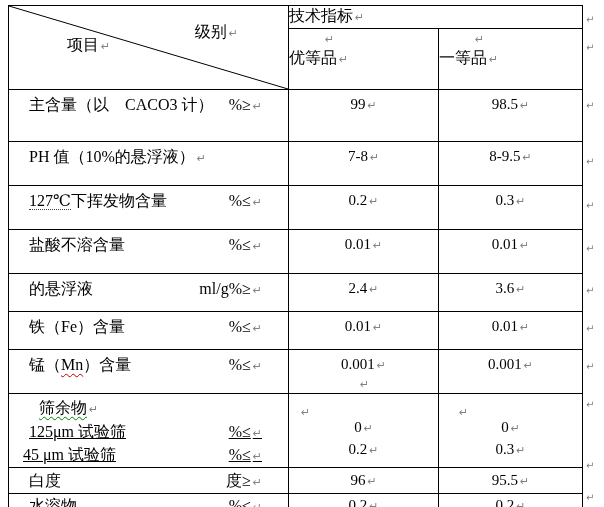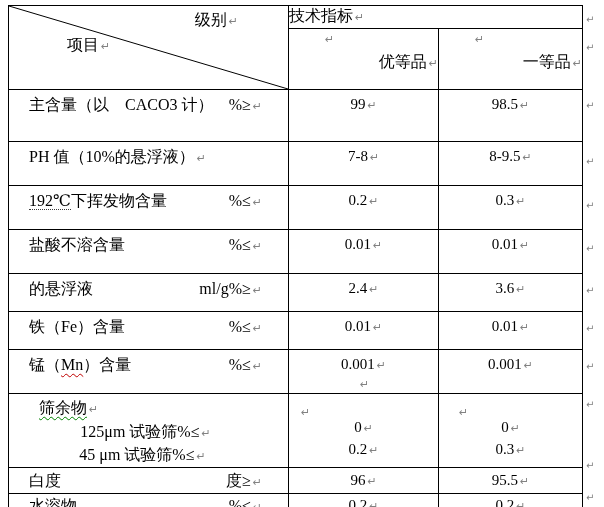--- a/index.html
+++ b/index.html
@@ -9,38 +9,38 @@
   td{border:1.6px solid #000;vertical-align:top;padding:0;overflow:hidden;}
   
   tr.r-tech{height:22px}  tr.r-grade{height:61px}
   tr.r-main{height:52px}  tr.r-ph{height:44px}   tr.r-vol{height:44px}
   tr.r-hcl{height:44px}   tr.r-sed{height:38px}  tr.r-fe{height:38px}
   tr.r-mn{height:42px}    tr.r-sieve{height:66px}tr.r-white{height:25px}
   tr.r-water{height:22px}
   
   td.corner{position:relative;}
   td.corner svg{position:absolute;left:0;top:0;width:100%;height:100%;display:block;}
-  .corner-top{position:absolute;top:4px;right:50px;font-size:16px;}
+  .corner-top{position:absolute;top:16px;right:50px;font-size:16px;}
   .corner-bottom{position:absolute;top:29px;left:20px;font-size:16px;margin-left:38px;}
   
   td.tech{text-align:left;font-size:16px;line-height:20px;}
   td.grade{font-size:16px;}
   .pline{padding:2px 0 0 34px;height:16px;line-height:14px;}
   .pline-l{padding:2px 0 0 10px;height:16px;line-height:14px;}
-  .gtxt{text-align:right;line-height:30px;}
+  .gtxt{text-align:left;line-height:22px;}
   
   .lrow{display:flex;justify-content:space-between;align-items:flex-start;
         padding:4px 26px 0 20px;font-size:16px;line-height:21px;}
   .ltext{white-space:pre;}
   .sym{white-space:nowrap;}
   td.val{text-align:center;font-size:15px;padding-top:5px;line-height:19px;}
   
   .sv-title{padding:3px 0 0 30px;font-size:16px;line-height:22px;}
-  .sv-line{display:flex;justify-content:center;padding:0 26px 0 20px;
-           font-size:16px;line-height:21px;}
+  .sv-line{display:flex;justify-content:space-between;padding:0 26px 0 20px;
+           font-size:16px;line-height:21px;text-decoration:underline;}
   .sv-line.l2{padding-left:14px;}
   .sv-vals div{line-height:20px;}
   
   .u-dot{border-bottom:1.5px dotted #3a3a3a;}
   .wavy-red{text-decoration:underline wavy #c00000;text-decoration-thickness:1px;text-underline-offset:3px;}
   .wavy-green{text-decoration:underline wavy #008000;text-decoration-thickness:1px;text-underline-offset:3px;}
   
   .pm{color:#828282;font-size:11px;font-family:"DejaVu Sans",sans-serif;margin-left:2px;}
   .emptyline{text-align:center;line-height:16px;}
   
@@ -97,21 +97,21 @@
               <span class="ltext"><span>PH 值（10%的悬浮液）</span><span class="pm">↵</span></span>
             </div>
         </td>
         <td class="val"><span>7-8</span><span class="pm">↵</span></td>
         <td class="val"><span>8-9.5</span><span class="pm">↵</span></td>
       </tr>
 
       <tr class="r-vol">
         <td>
           <div class="lrow">
-              <span class="ltext"><span class="u-dot">192℃</span><span>下挥发物含量</span></span>
+              <span class="ltext"><span class="u-dot">127℃</span><span>下挥发物含量</span></span>
               <span class="sym"><span>%≤</span><span class="pm">↵</span></span>
             </div>
         </td>
         <td class="val"><span>0.2</span><span class="pm">↵</span></td>
         <td class="val"><span>0.3</span><span class="pm">↵</span></td>
       </tr>
 
       <tr class="r-hcl">
         <td>
           <div class="lrow">

